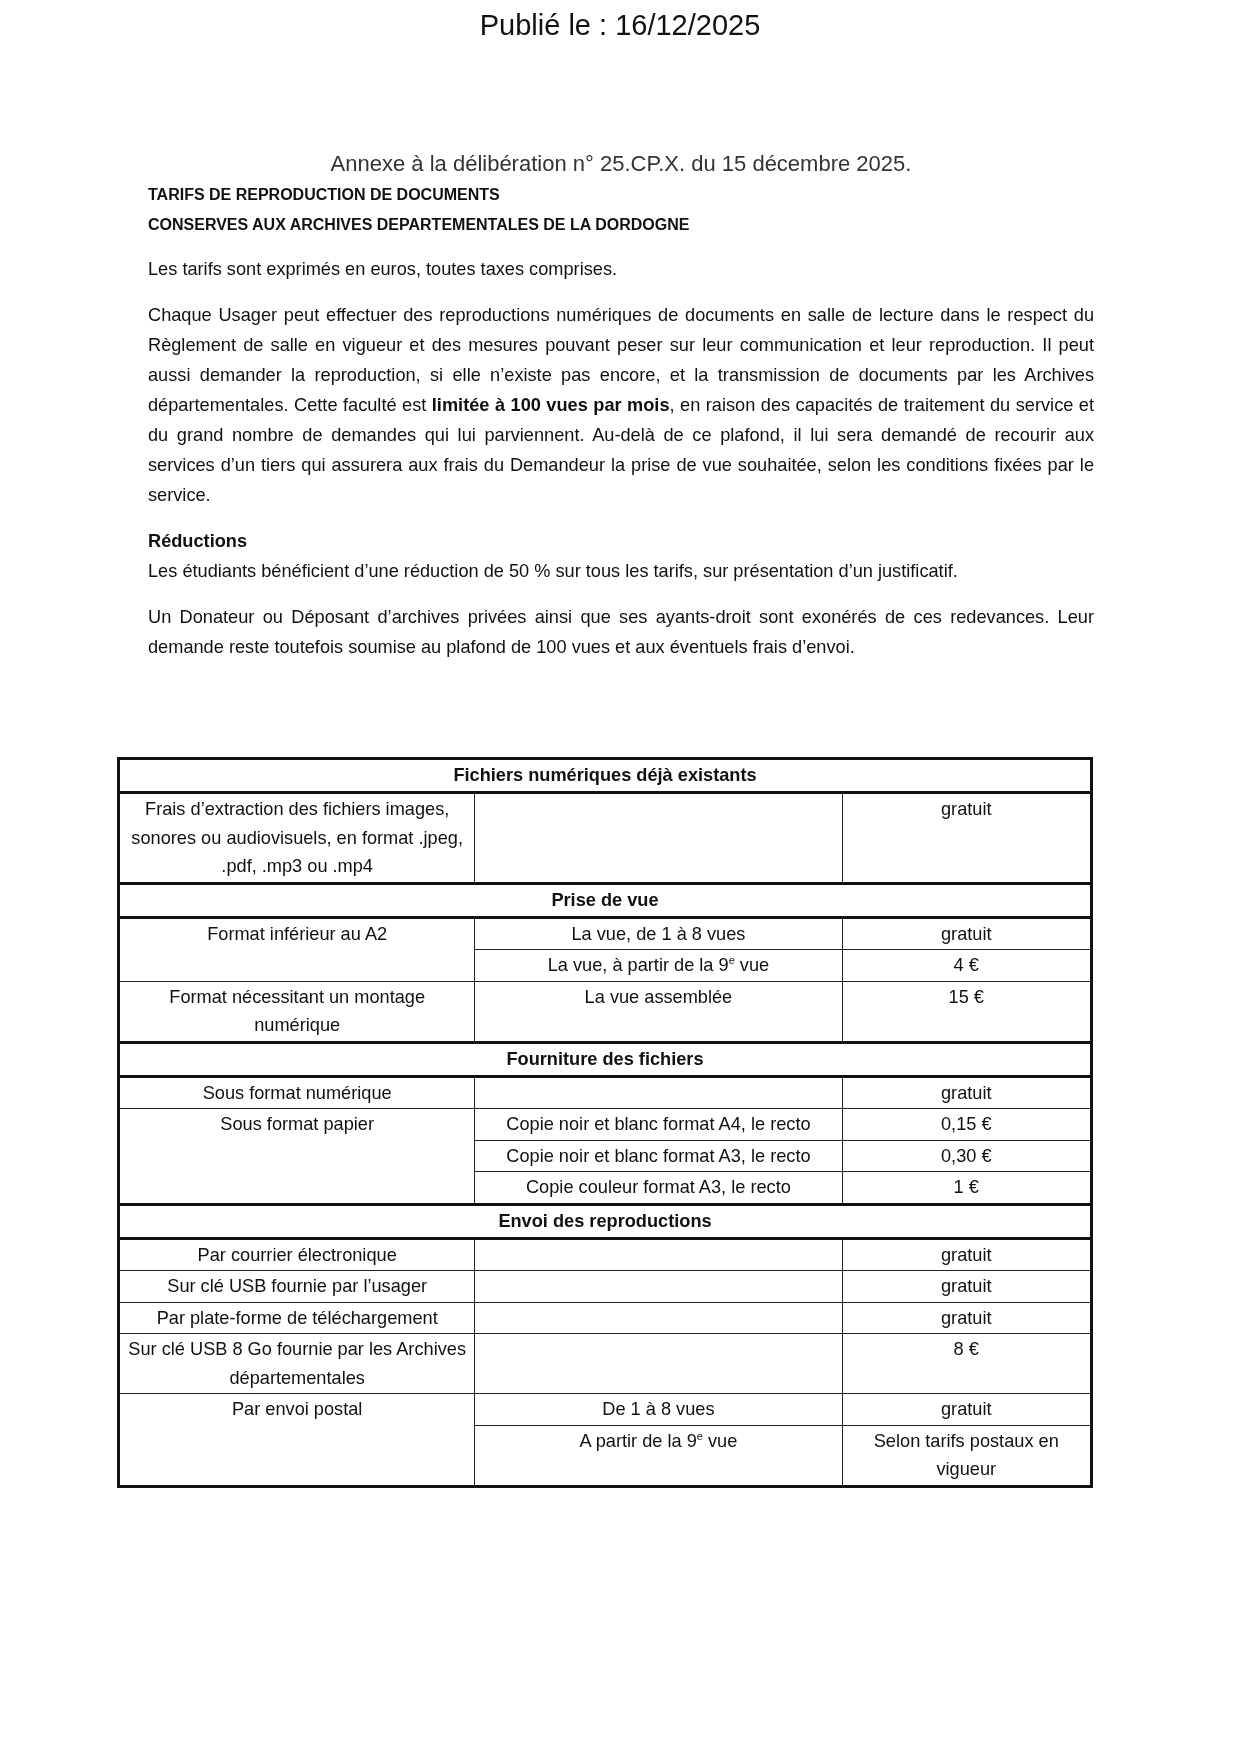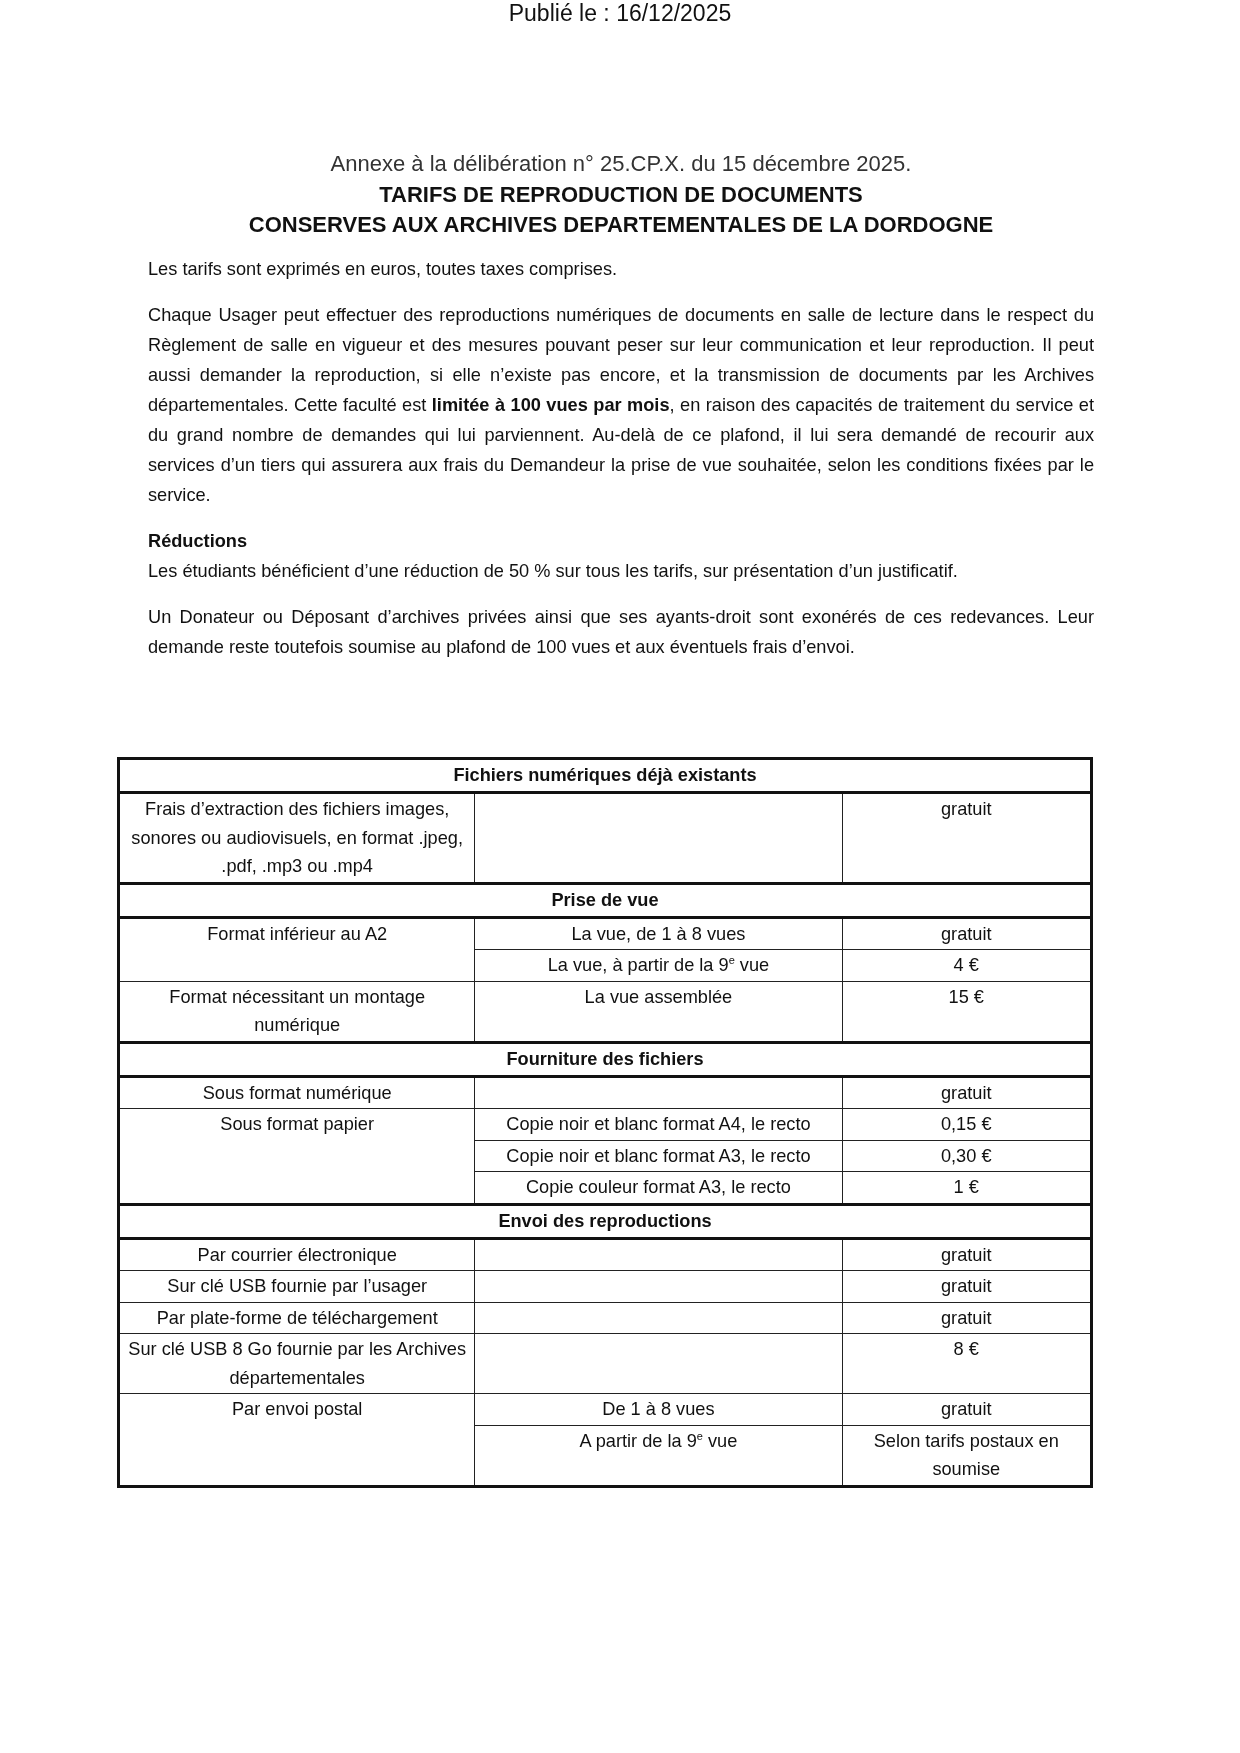--- a/index.html
+++ b/index.html
@@ -1,20 +1,20 @@
 <!DOCTYPE html>
 <html><head>
 <meta charset="utf-8">
 <style>
   html, body { margin:0; padding:0; background:#ffffff; }
   body { width:1240px; height:1753px; position:relative; overflow:hidden; color:#111; }
-  .published { position:absolute; top:0; left:0; width:1240px; text-align:center; font-family:"Liberation Sans", sans-serif; font-size:23px; line-height:26px; color:#111; }
+  .published { position:absolute; top:12px; left:0; width:1240px; text-align:center; font-family:"Liberation Sans", sans-serif; font-size:29px; line-height:26px; color:#111; }
   .page { position:absolute; left:148px; top:148px; width:946px; font-family:"Liberation Sans", sans-serif; font-size:18.2px; color:#111; }
   .annex { text-align:center; font-size:22px; font-weight:normal; color:#333; line-height:32px; margin:0; }
-  .title { text-align:center; font-size:22px; font-weight:bold; line-height:30px; margin:0; }
+  .title { text-align:left; font-size:16px; font-weight:bold; line-height:30px; margin:0; }
   p { margin:0; line-height:30px; text-align:justify; }
   .intro { margin-top:14px; margin-bottom:16px; }
   .section-head { font-weight:bold; line-height:30px; margin:0; }
   .gap { height:16px; }
   table.tarifs { position:absolute; left:117px; top:757px; width:976px; border-collapse:collapse; font-family:"Liberation Sans", sans-serif; font-size:18.2px; color:#111; border:3px solid #111; }
   table.tarifs td { border:1px solid #222; text-align:center; vertical-align:top; padding:1px 6px; line-height:28.5px; }
   td.c1 { width:343px;margin-top:32px; }
   td.c2 { width:355px; }
   td.c3 { width:236px; }
   tr.sec td { font-weight:bold; border-top:3px solid #111; border-bottom:3px solid #111; line-height:29px; }
@@ -124,16 +124,16 @@
     <td class="c3">8 €</td>
   </tr>
   <tr>
     <td class="c1 nobb">Par envoi postal</td>
     <td class="c2">De 1 à 8 vues</td>
     <td class="c3">gratuit</td>
   </tr>
   <tr>
     <td class="c1 nobt"></td>
     <td class="c2"><span>A partir de la 9</span><sup>e</sup><span> vue</span></td>
-    <td class="c3">Selon tarifs postaux en soumise</td>
+    <td class="c3">Selon tarifs postaux en vigueur</td>
   </tr>
 </tbody>
   </table>
 
 </body></html>

